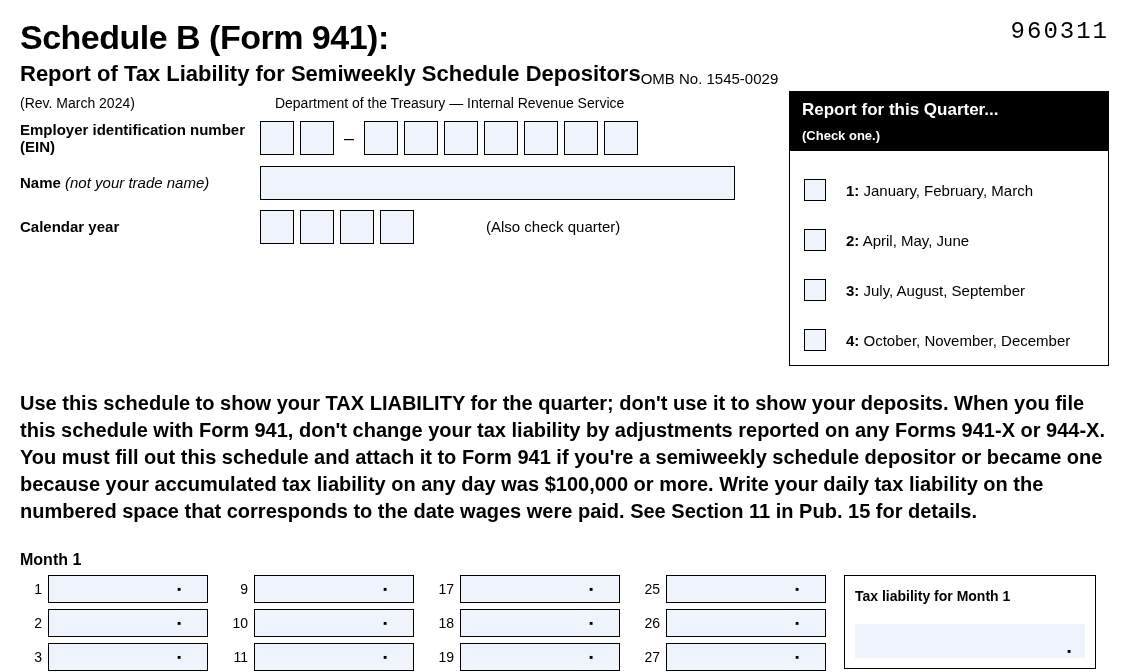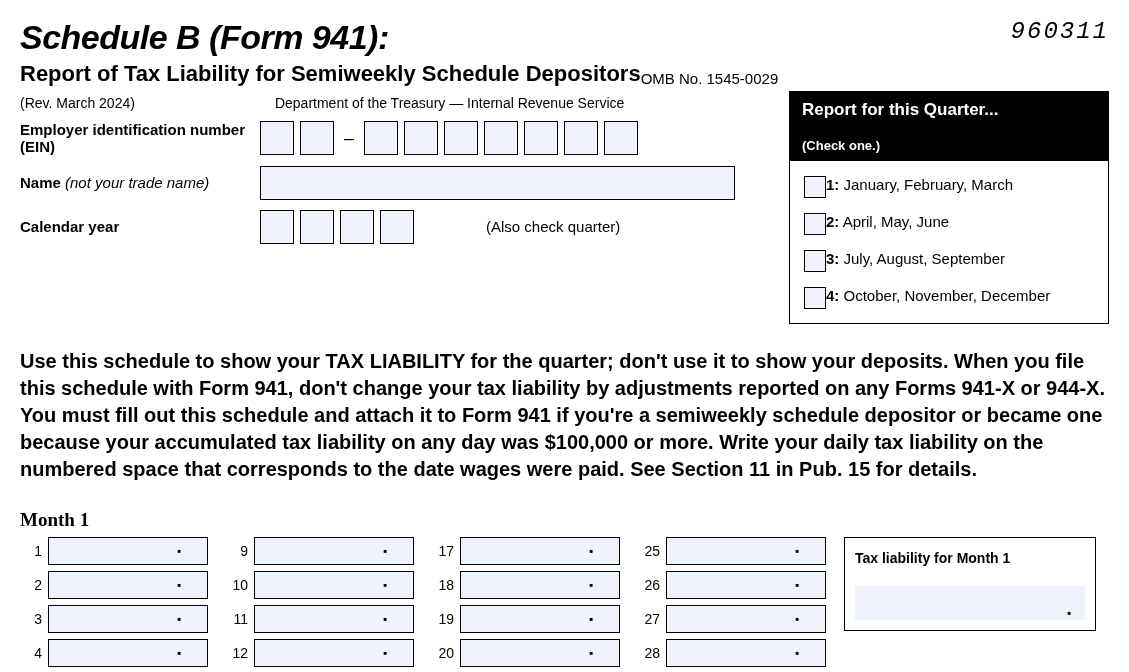--- a/index.html
+++ b/index.html
@@ -4,21 +4,21 @@
 <style>
   * { box-sizing: border-box; margin: 0; padding: 0; }
   body {
     font-family: Arial, Helvetica, sans-serif;
     color: #000;
     background: #fff;
     width: 1129px;
     padding: 18px 20px 0 20px;
     font-size: 14px;
   }
-  .top-row { display: flex; justify-content: space-between; align-items: flex-start; font-style: italic; }
+  .top-row { display: flex; justify-content: space-between; align-items: flex-start; }
   .form-code {
     font-family: "Courier New", monospace;
     font-size: 24px;
     letter-spacing: 2px;
     font-weight: 400;
   }
   .title {
     font-size: 34px;
     font-weight: 900;
     font-stretch: condensed;
@@ -56,39 +56,39 @@
   .quarter-box {
     border: 1px solid #000;
     width: 320px;
     padding: 0 0 14px 0;
   }
   .quarter-head {
     background: #000; color: #fff;
     padding: 8px 24px 8px 12px;
   }
   .quarter-head .line1 { font-weight: 700; font-size: 17px; }
-  .quarter-head .line2 { font-weight: 700; font-size: 13px; margin-top: 18px; }
-  .quarter-opt { display: flex; gap: 0; padding: 15px 14px 0 14px; }
+  .quarter-head .line2 { font-weight: 700; font-size: 13px; margin-top: 8px; }
+  .quarter-opt { display: flex; align-items: center; gap: 20px; padding: 28px 14px 0 14px; }
   .chk {
     width: 22px; height: 22px;
     border: 1px solid #000;
     background: #eff3fb;
     flex-shrink: 0;
   }
   .quarter-opt span { font-size: 15px; }
   .quarter-opt b { font-weight: 700; }
 
   .instructions {
     margin-top: 24px;
     font-size: 20px;
     font-weight: 700;
     line-height: 1.35;
   }
 
-  .month-label { font-weight: 700; font-size: 19px; margin-top: 26px; margin-bottom: 6px; font-family: Liberation Serif, serif; }
+  .month-label { font-weight: 700; font-size: 16px; margin-top: 26px; margin-bottom: 6px; }
 
   .grid-area { display: flex; gap: 18px; align-items: flex-start; }
   .day-col { display: flex; flex-direction: column; gap: 6px; }
   .day-cell { display: flex; align-items: center; gap: 6px; }
   .day-num { width: 22px; text-align: right; font-size: 14px; }
   .day-input {
     width: 160px; height: 28px;
     border: 1px solid #000;
     background: #eff3fb;
     position: relative;

